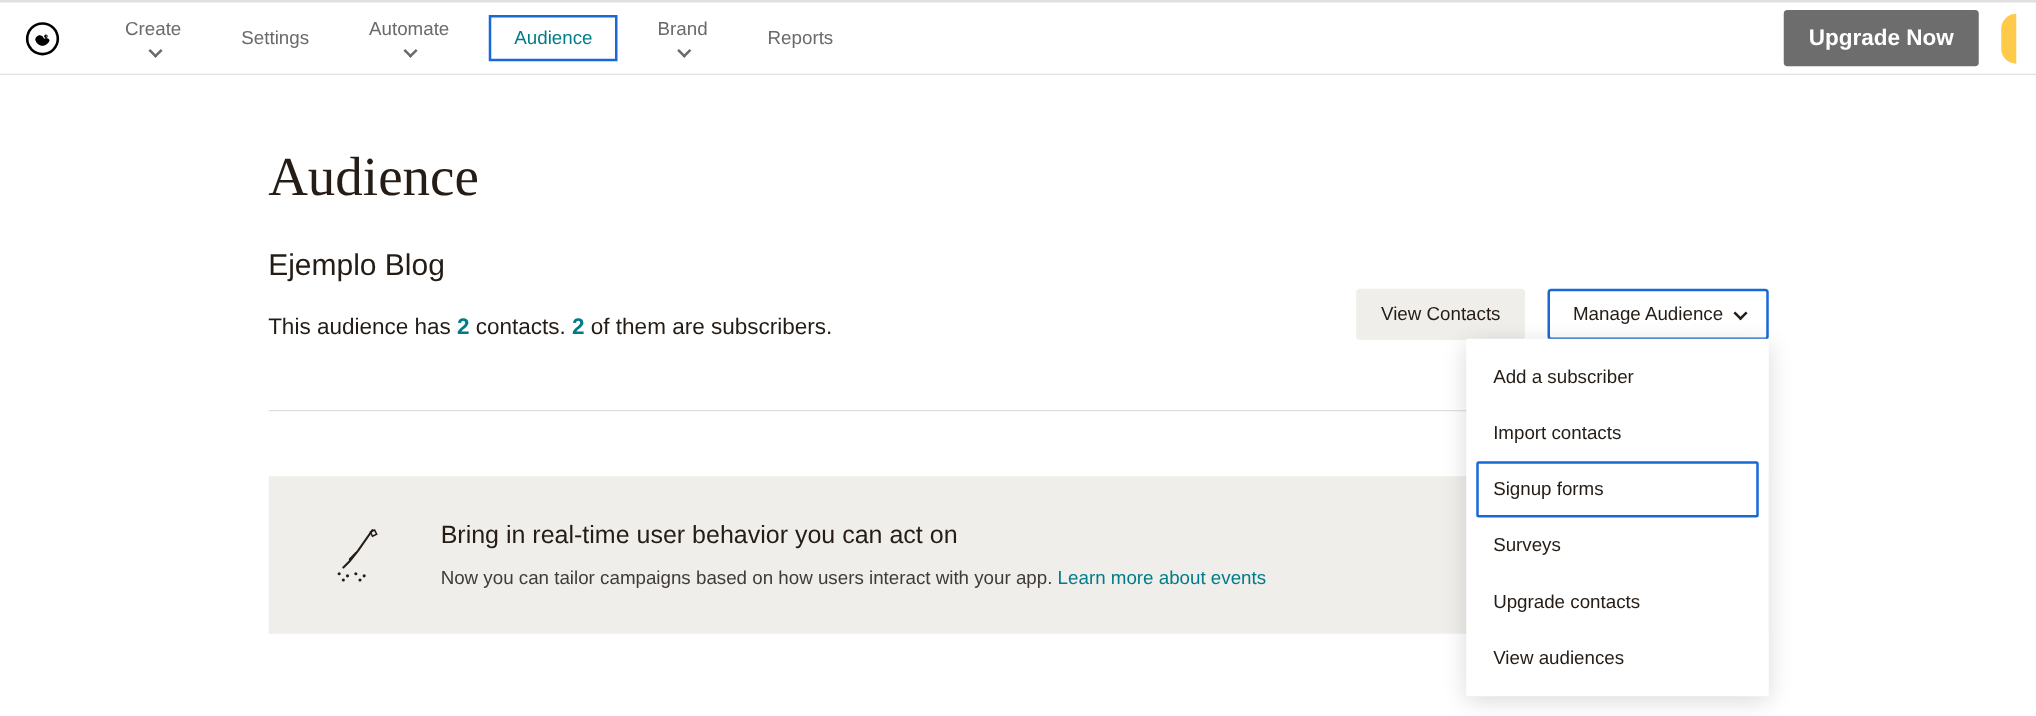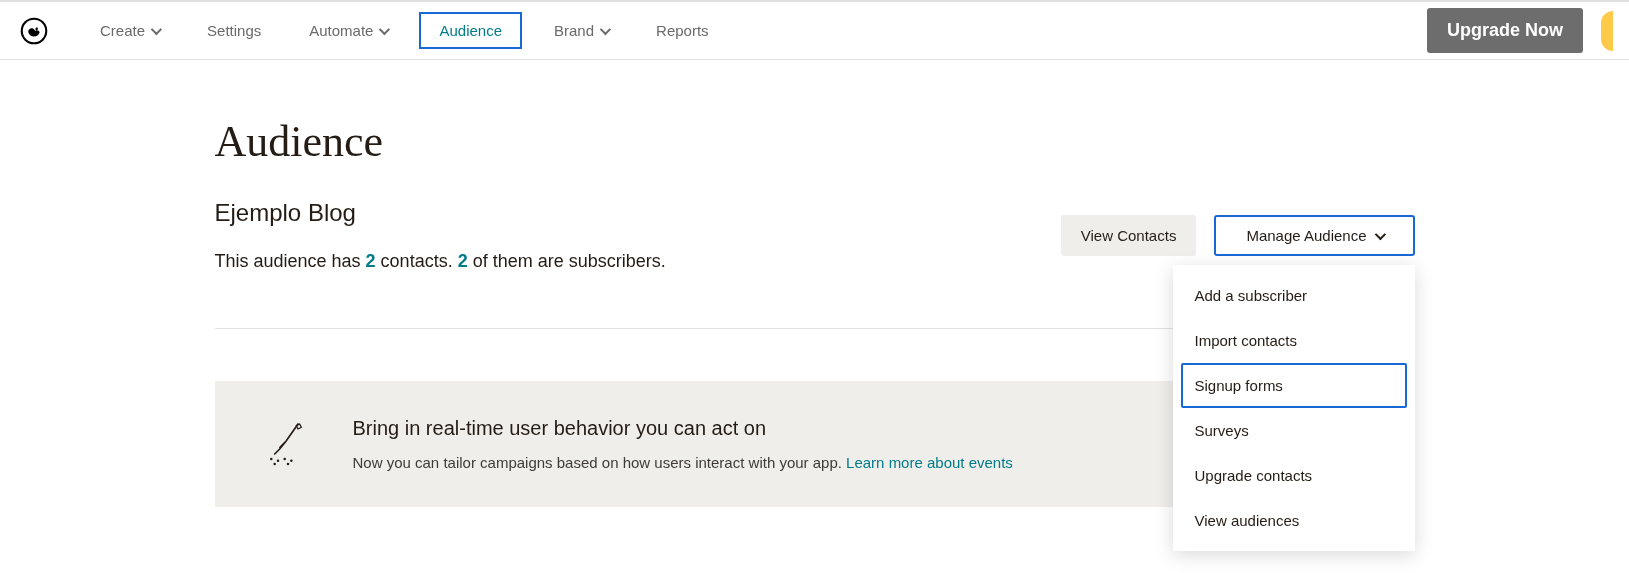--- a/index.html
+++ b/index.html
@@ -23,20 +23,21 @@
     .nav-items { display: flex; align-items: center; }
     .nav-item {
       color: #6a6a6a;
       font-size: 15px;
       padding: 8px 16px;
       margin: 0 8px;
       cursor: pointer;
       display: flex;
       align-items: center;
       gap: 6px;
+      flex-direction: column;
     }
     .nav-item.active {
       color: #007c89;
       border: 2px solid #1868d6;
       padding: 8px 18px;
       font-weight: 500;
     }
     .nav-spacer { flex: 1; }
     .upgrade-btn {
       background: #6d6d6d;
@@ -70,21 +71,21 @@
     }
     .page-title {
       font-family: Georgia, 'Times New Roman', serif;
       font-size: 44px;
       font-weight: 400;
       color: #241c15;
       margin-bottom: 32px;
     }
     .sub-row {
       display: flex;
-      align-items: center;
+      align-items: flex-end;
       justify-content: space-between;
       position: relative;
     }
     .audience-name {
       font-size: 24px;
       color: #241c15;
       font-weight: 400;
       margin-bottom: 24px;
     }
     .stats-line {
@@ -105,33 +106,33 @@
       font-weight: 500;
       padding: 12px 20px;
       border-radius: 3px;
       cursor: pointer;
     }
     .manage-audience-btn {
       background: #fff;
       border: 2px solid #1868d6;
       color: #241c15;
       font-size: 15px;
-      padding: 10px 30px;
+      padding: 10px 18px;
       border-radius: 3px;
       cursor: pointer;
       display: flex;
       align-items: center;
       gap: 8px;
     }
     .manage-audience-btn .chevron-down {
       border-color: #241c15;
     }
     .dropdown {
       position: absolute;
-      top: 50px;
+      top: 40px;
       right: 0;
       width: 242px;
       background: #fff;
       box-shadow: 0 4px 18px rgba(0,0,0,0.15);
       padding: 8px 8px;
       z-index: 10;
     }
     .dropdown-item {
       font-size: 15px;
       color: #241c15;

